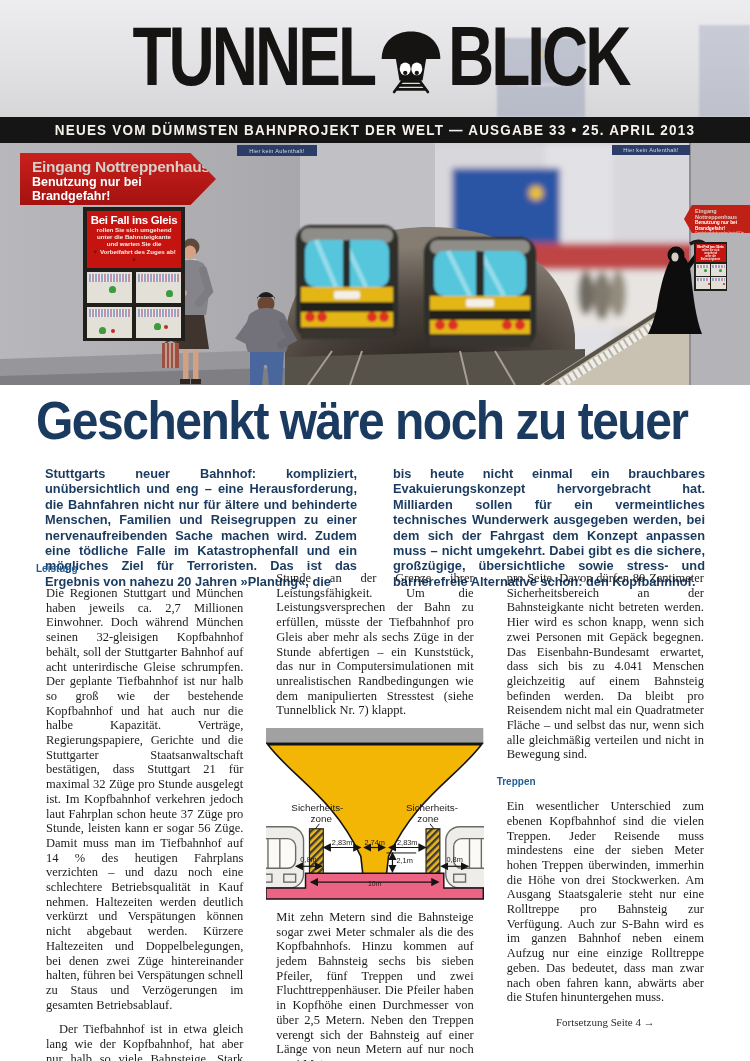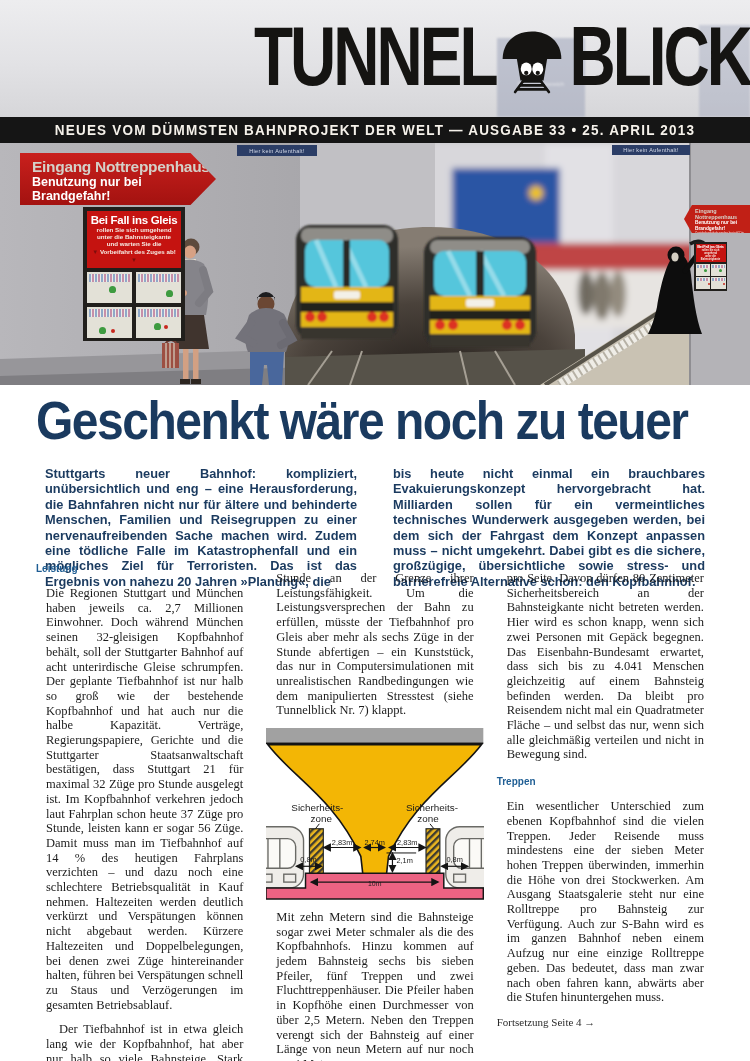--- a/index.html
+++ b/index.html
@@ -7,21 +7,21 @@
         font-family:"Liberation Sans",sans-serif;overflow:hidden;}
 
   
   .masthead{position:absolute;left:0;top:0;width:750px;height:117px;
             background:linear-gradient(180deg,#ededef 0%,#e2e2e5 55%,#d6d6d9 100%);overflow:hidden;}
   .bg-pillar{position:absolute;background:#9aa1b8;opacity:.5;filter:blur(1px);text-align:center;}
   .bg-pillar.p1{left:497px;top:38px;width:88px;height:79px;}
   .bg-pillar.p2{left:699px;top:25px;width:51px;height:92px;opacity:.4;}
   .bg-pillar .warn{display:block;color:#d9b31a;font-size:13px;margin-top:6px;}
   .bg-pillar .lbl{display:block;color:#f0f0f5;font-size:6px;margin-top:22px;}
-  .logo-row{position:absolute;left:11px;right:0;top:26px;display:flex;justify-content:flex-end;
+  .logo-row{position:absolute;left:11px;right:0;top:26px;display:flex;justify-content:center;
             align-items:flex-end;gap:4px;}
   .logo-text{font-size:64px;line-height:56px;font-weight:bold;letter-spacing:-3px;color:#151412;
              transform:scaleY(1.3);transform-origin:center bottom;}
   .tunnel-icon{width:64px;height:68px;margin:0 1px -1px;}
 
   .tagbar{position:absolute;left:0;top:117px;width:750px;height:26px;background:#151515;
           display:flex;align-items:center;justify-content:center;}
   .tagbar span{color:#f5f1ea;font-size:13.5px;font-weight:bold;letter-spacing:1.2px;
                transform:scaleY(1.1);white-space:nowrap;}
 
@@ -83,21 +83,21 @@
   .bodycols{position:absolute;left:36px;top:561px;width:678px;display:flex;gap:13px;
             font-family:"Liberation Serif",serif;}
   .col{flex:1;font-size:12.5px;line-height:14.7px;color:#1c1c1c;text-align:justify;}
   .col p{margin:10px;}
   .col p.ind{text-indent:13px;}
   .col h3{margin:0 0 1px 0;font-family:"Liberation Sans",sans-serif;font-size:10px;
           line-height:15px;color:#1f5e94;}
   .col h3.mt{margin-top:12px;}
   .diagram{display:block;width:100%;height:auto;margin:9px 0 10px;}
   .diagram text{font-family:"Liberation Sans",sans-serif;fill:#1c1c1c;}
-  .cont-note{text-align:left;font-size:11px;color:#2b2b2b;margin-top:2px;}
+  .cont-note{text-align:center;font-size:11px;color:#2b2b2b;margin-top:2px;}
 </style>
 </head>
 <body>
 
 <div class="page">
 
   <header class="masthead">
     <div class="bg-pillar p1">
       <span class="warn">▲</span>
       <span class="lbl">Bahnsteigbereich</span>

